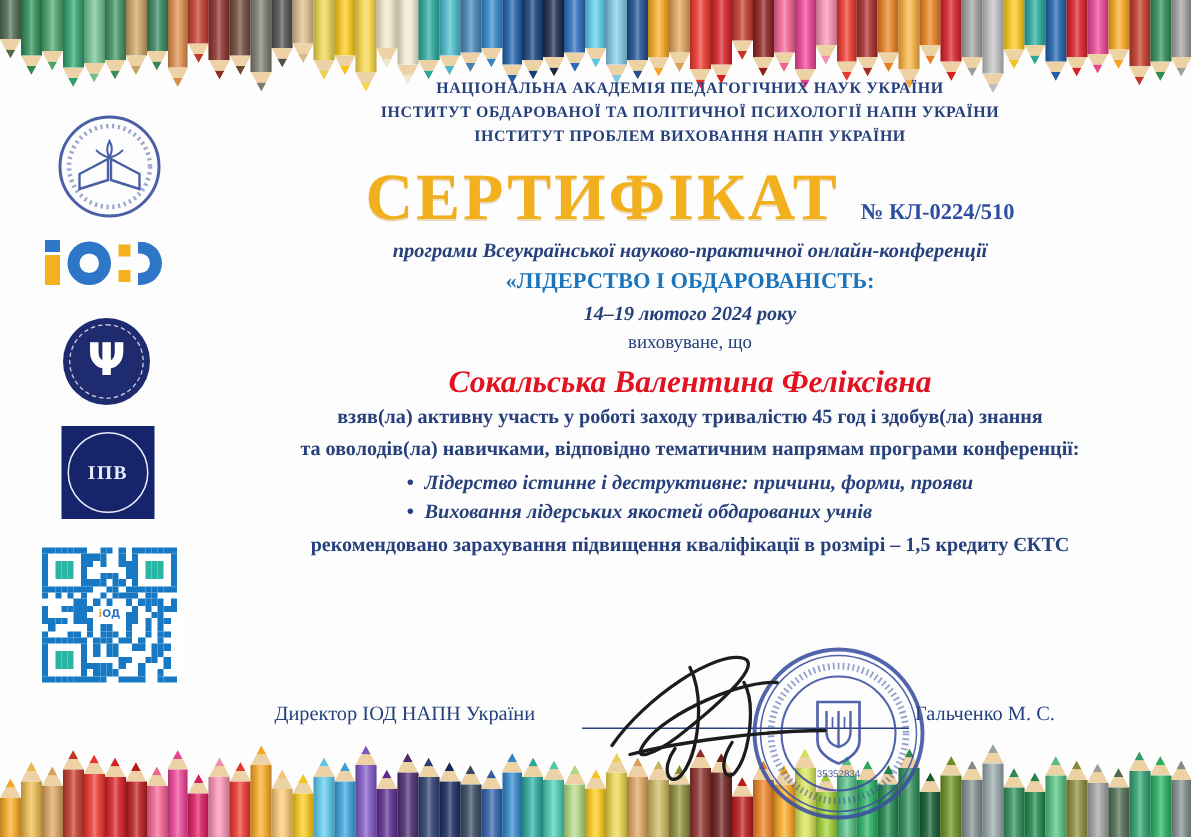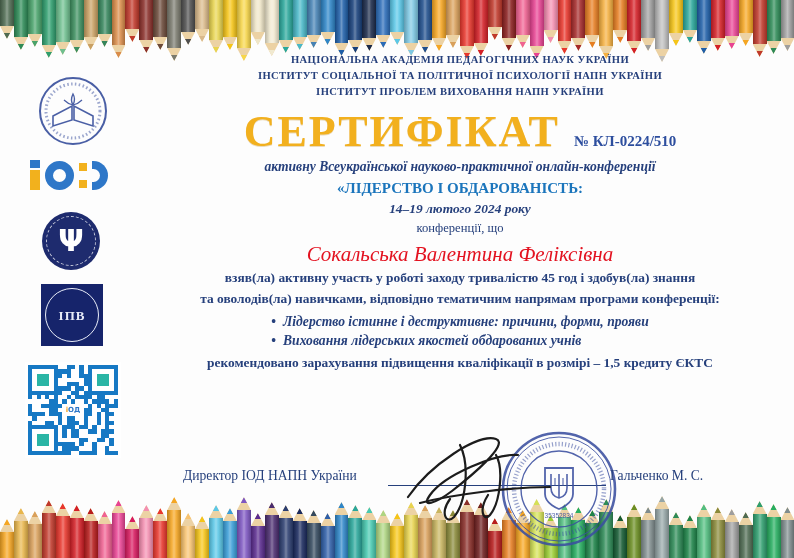--- a/index.html
+++ b/index.html
@@ -55,21 +55,21 @@
   .content { position:absolute; left:142px; top:52px; width:636px; text-align:center; z-index:3; color:#26407c; }
   .hdr-line { font-size:10.6px; font-weight:bold; letter-spacing:.4px; line-height:1.5; color:#26407c; }
   .title-row { margin-top:6px; display:flex; align-items:baseline; justify-content:center; gap:14px; }
   .cert-title { font-size:44px; font-weight:bold; letter-spacing:2px; color:#f2b01e;
      text-shadow:0 1px 0 rgba(180,120,0,.25); }
   .cert-number { font-size:15px; font-weight:bold; color:#2d4e9e; }
   .subtitle { margin-top:2px; font-size:13.6px; font-weight:bold; font-style:italic; color:#26407c; }
   .conf-title { margin-top:4px; font-size:15px; font-weight:bold; color:#1b75bc; line-height:1.25; }
   .date-line { margin-top:4px; font-size:13.4px; font-weight:bold; font-style:italic; }
   .confirms { margin-top:4px; font-size:12.6px; }
-  .recipient { margin-top:6px; font-size:21px; font-weight:normal; font-style:italic; color:#e31220; }
+  .recipient { margin-top:6px; font-size:21px; font-weight:bold; font-style:italic; color:#e31220; }
   .body-line { margin-top:2px; font-size:13.4px; font-weight:bold; line-height:1.35; }
   .body-line:first-of-type { margin-top:6px; }
   .topics-wrap { display:flex; justify-content:center; }
   .topics { list-style:none; text-align:left; margin-top:4px; font-size:13.6px; font-weight:bold; font-style:italic; line-height:1.45; }
   .topics li::before { content:"•"; margin-right:7px; font-style:normal; }
   .recommendation { margin-top:4px; font-size:13.4px; font-weight:bold; }
 
   
   .sig-role { position:absolute; left:183px; top:468px; font-size:13.6px; color:#26407c; z-index:3; }
   .sig-name { position:absolute; left:610px; top:468px; font-size:13.6px; color:#26407c; z-index:6; }
@@ -1252,34 +1252,34 @@
           <div style="background: rgb(23, 121, 196);"></div>
           <div style="background: rgb(23, 121, 196);"></div>
           <div style="background: rgb(23, 121, 196);"></div>
         </div>
       <span class="qr-logo"><span>і</span><b>ОД</b></span>
     </div>
   </div>
 
   <div class="content">
     <div class="hdr-line">НАЦІОНАЛЬНА АКАДЕМІЯ ПЕДАГОГІЧНИХ НАУК УКРАЇНИ</div>
-    <div class="hdr-line">ІНСТИТУТ СОЦІАЛЬНОЇ ТА ПОЛІТИЧНОЇ ПСИХОЛОГІЇ НАПН УКРАЇНИ</div>
+    <div class="hdr-line">ІНСТИТУТ ОБДАРОВАНОЇ ТА ПОЛІТИЧНОЇ ПСИХОЛОГІЇ НАПН УКРАЇНИ</div>
     <div class="hdr-line">ІНСТИТУТ ПРОБЛЕМ ВИХОВАННЯ НАПН УКРАЇНИ</div>
 
     <div class="title-row">
       <span class="cert-title">СЕРТИФІКАТ</span>
       <span class="cert-number">№ КЛ-0224/510</span>
     </div>
 
-    <div class="subtitle">активну Всеукраїнської науково-практичної онлайн-конференції</div>
+    <div class="subtitle">програми Всеукраїнської науково-практичної онлайн-конференції</div>
     <div class="conf-title">
       <div>«ЛІДЕРСТВО І ОБДАРОВАНІСТЬ:</div>
     </div>
     <div class="date-line">14–19 лютого 2024 року</div>
-    <div class="confirms">конференції, що</div>
+    <div class="confirms">виховуване, що</div>
     <div class="recipient">Сокальська Валентина Феліксівна</div>
     <div class="body-line">взяв(ла) активну участь у роботі заходу тривалістю 45 год і здобув(ла) знання</div>
     <div class="body-line">та оволодів(ла) навичками, відповідно тематичним напрямам програми конференції:</div>
 
     <div class="topics-wrap">
       <ul class="topics">
         <li>Лідерство істинне і деструктивне: причини, форми, прояви</li>
         <li>Виховання лідерських якостей обдарованих учнів</li>
       </ul>
     </div>

